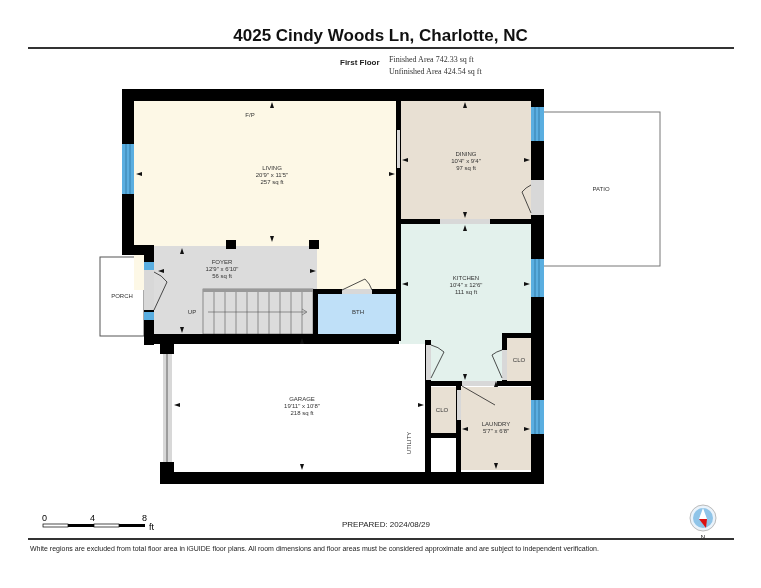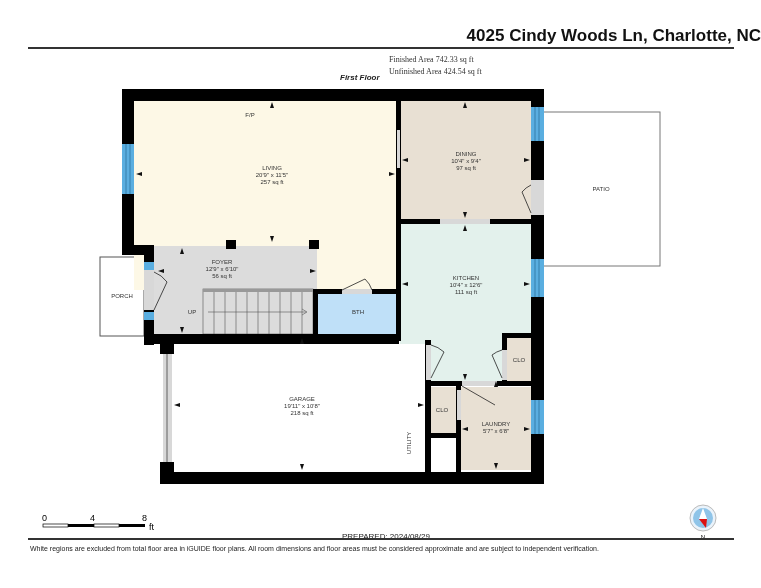--- a/index.html
+++ b/index.html
@@ -1,25 +1,25 @@
 <!DOCTYPE html>
 <html><head>
 <meta charset="utf-8">
 <style>
   html, body { margin:0; padding:0; background:#ffffff; }
   body { width:761px; height:588px; position:relative; overflow:hidden; font-family:"Liberation Sans", sans-serif; color:#222; }
   .abs { position:absolute; }
-  .title { left:0; width:761px; top:26px; text-align:right; font-size:17px; font-weight:bold; color:#111; }
+  .title { left:0; width:761px; top:26px; text-align:center; font-size:17px; font-weight:bold; color:#111; }
   .rule { left:28px; width:706px; height:2px; background:#333; }
-  .hdr-floor { left:340px; top:73px; font-size:8px; font-weight:bold;font-style:italic; }
+  .hdr-floor { left:340px; top:58px; font-size:8px; font-weight:bold; }
   .hdr-area { left:389px; font-size:8px; color:#333;font-family:Liberation Serif, serif; }
   svg text { font-family:"Liberation Sans", sans-serif; }
   .room-label { font-size:6px; fill:#333; text-anchor:middle; }
   .scale-label { font-size:9px; }
-  .prepared { left:342px; top:520px; font-size:8px; color:#222;margin-top:12px; }
+  .prepared { left:342px; top:520px; font-size:8px; color:#222; }
   .disclaimer { left:30px; top:545px; font-size:7px; color:#222; }
 </style>
 </head>
 <body>
 
 <div class="abs title">4025 Cindy Woods Ln, Charlotte, NC</div>
 <div class="abs rule" style="top:47px;"></div>
 <div class="abs hdr-floor">First Floor</div>
 <div class="abs hdr-area" style="top:55px;">Finished Area 742.33 sq ft</div>
 <div class="abs hdr-area" style="top:67px;">Unfinished Area 424.54 sq ft</div>

